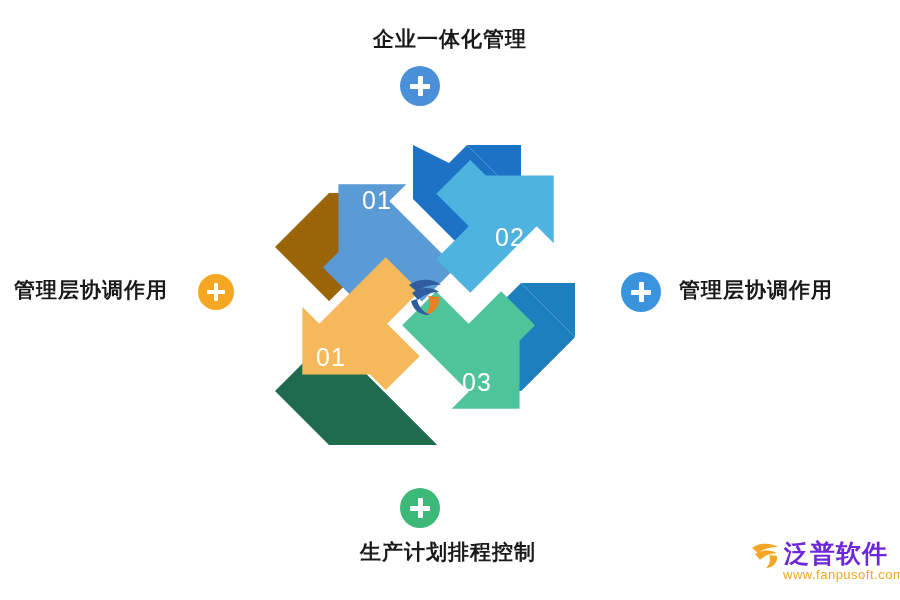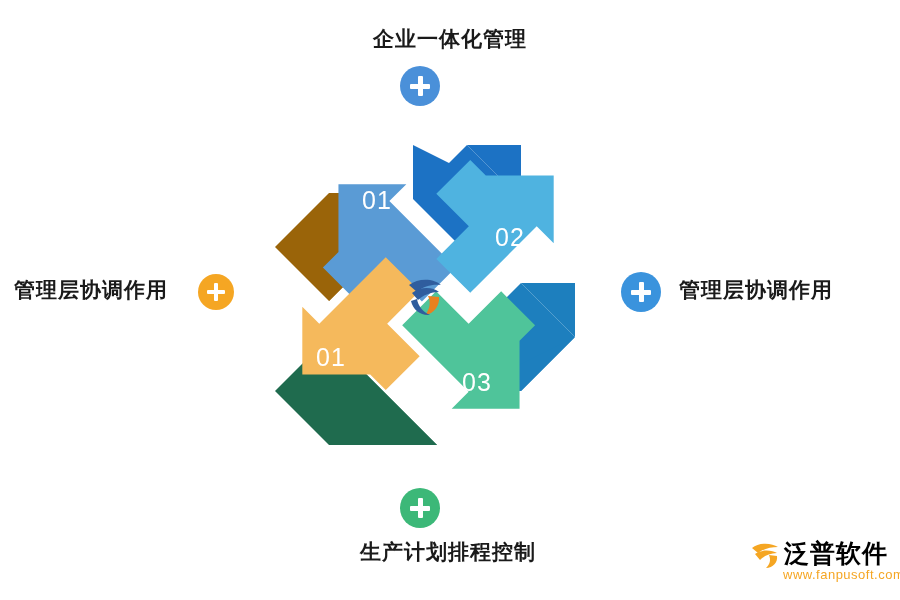--- a/index.html
+++ b/index.html
@@ -114,21 +114,21 @@
     top: 537px;
     width: 140px;
     height: 55px;
   }
   .wm-main {
     position: absolute;
     left: 34px;
     top: 0px;
     font-size: 25px;
     font-weight: bold;
-    color: #000000;
+    color: #6d28d9;
     letter-spacing: 1px;
     white-space: nowrap;
   }
   .wm-sub {
     position: absolute;
     left: 33px;
     top: 30px;
     font-size: 13px;
     color: #f5a623;
     letter-spacing: 0.5px;

